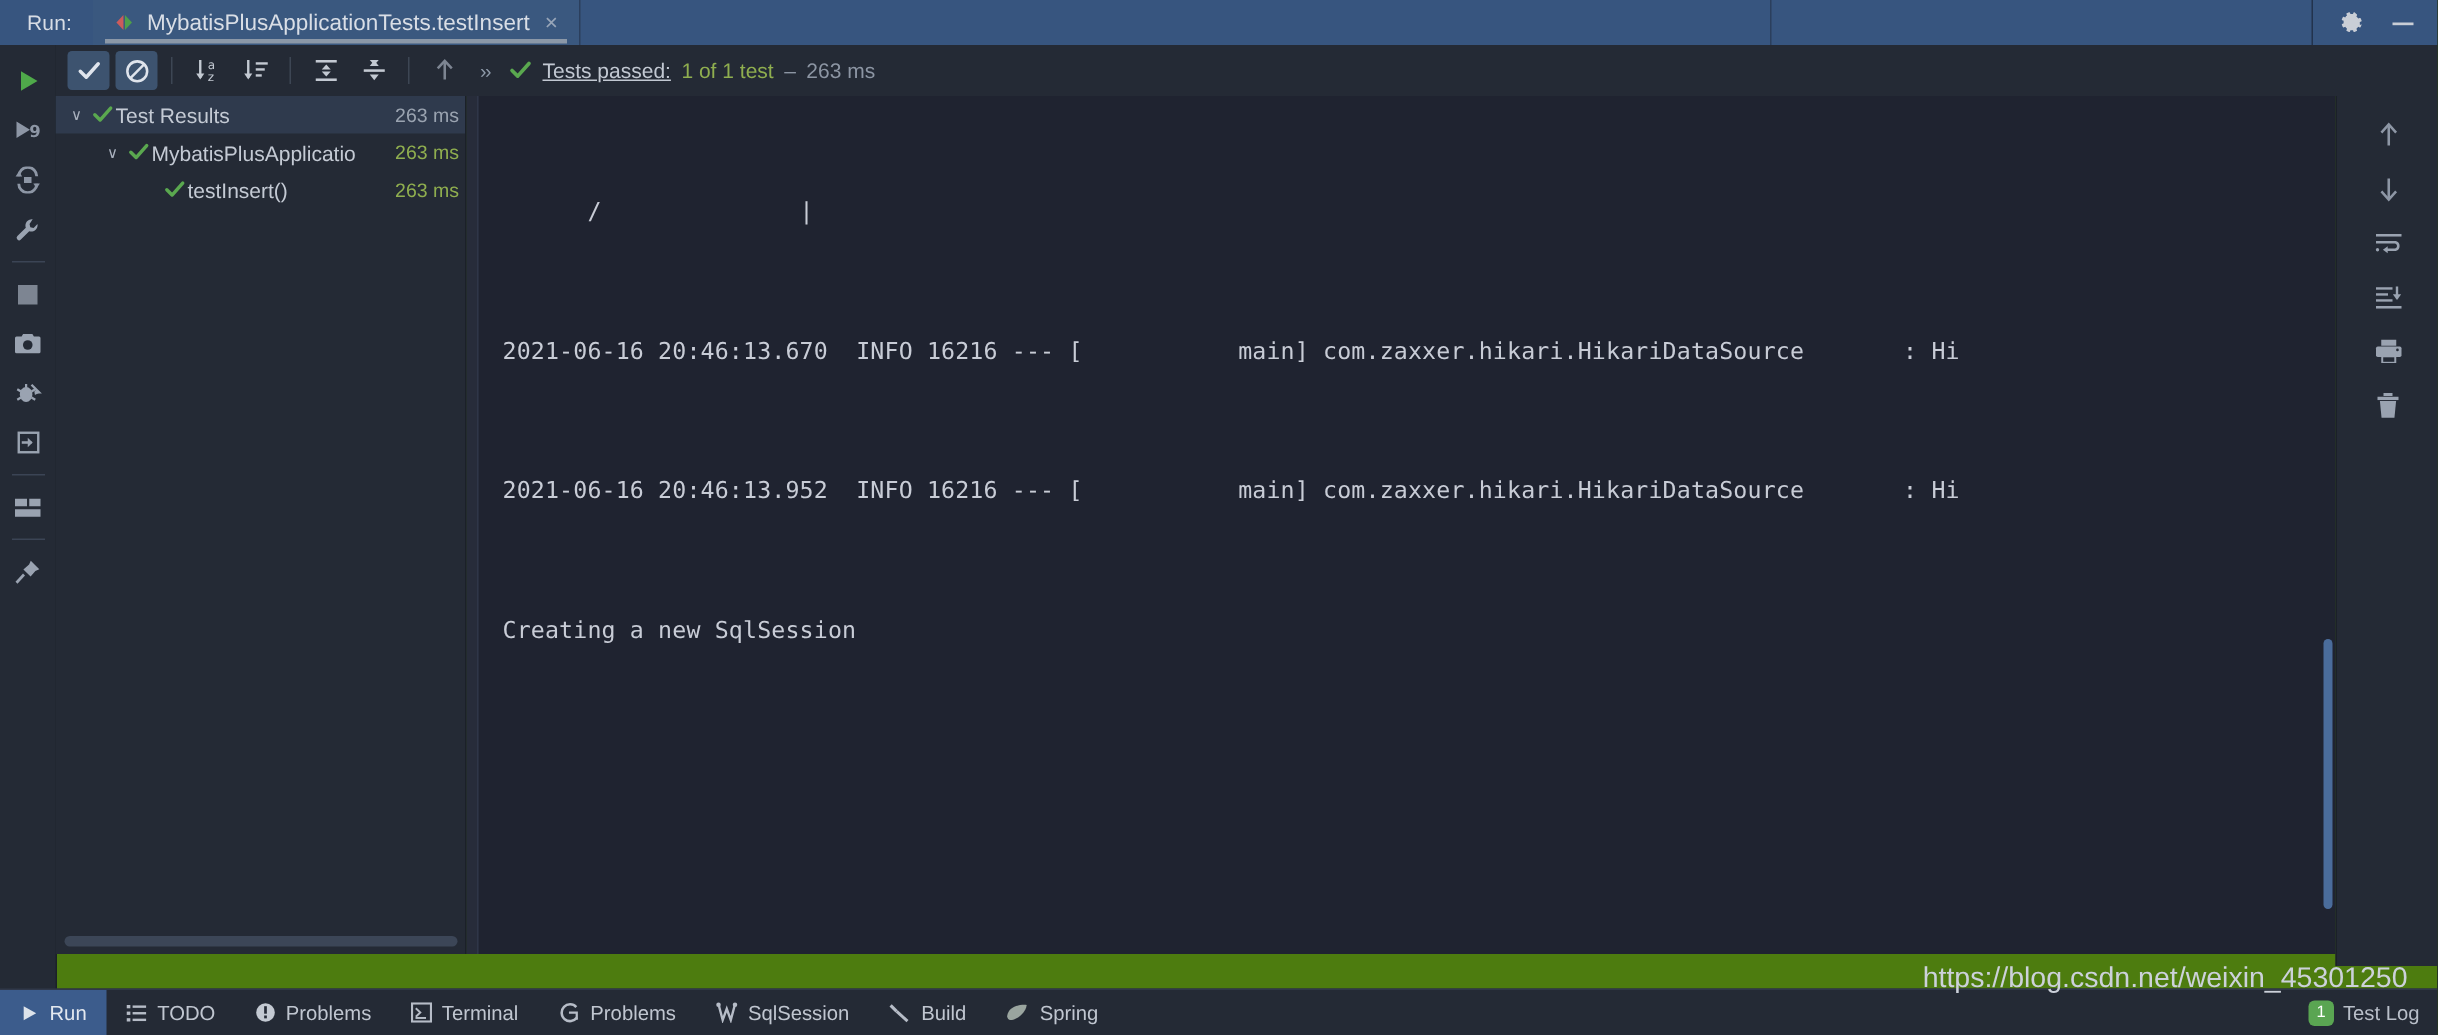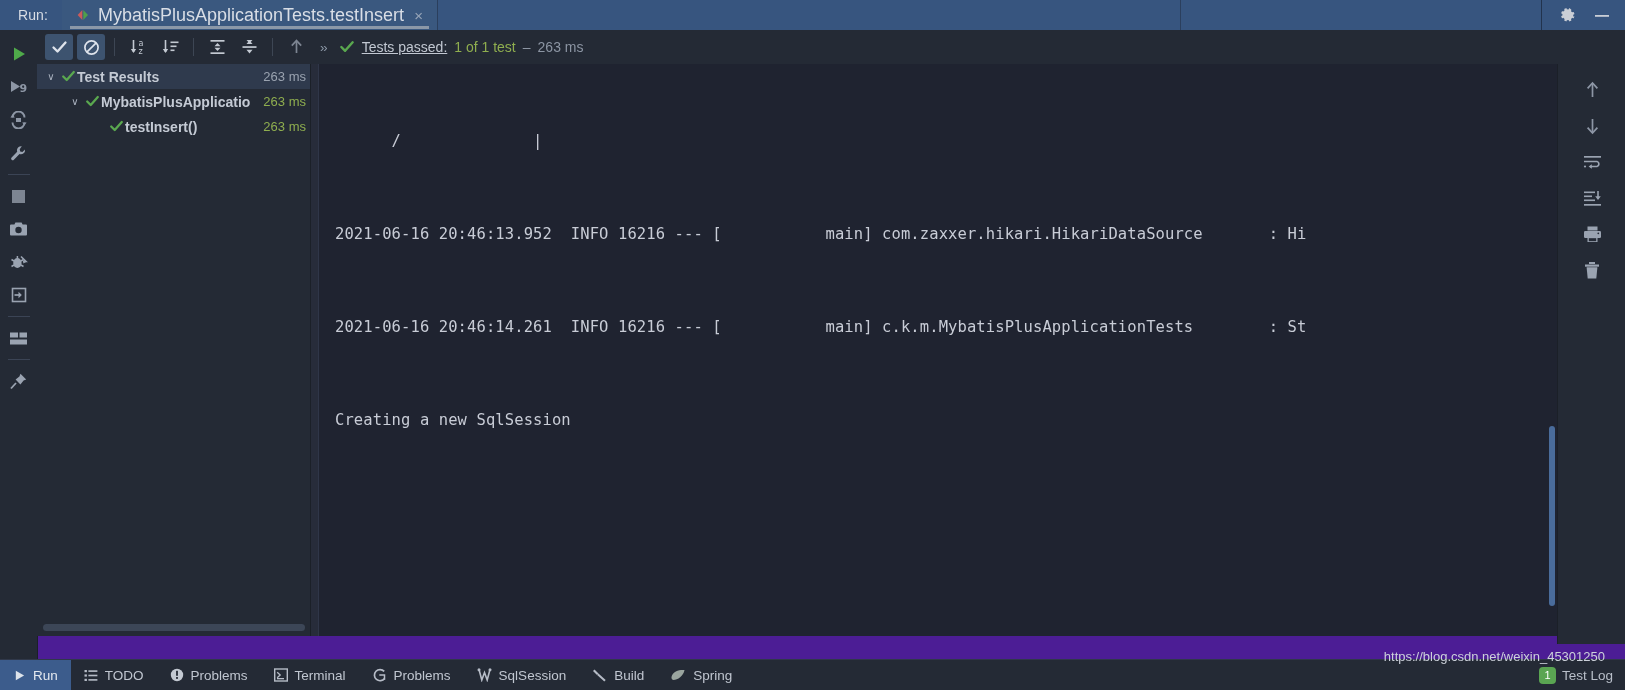--- a/index.html
+++ b/index.html
@@ -13,21 +13,21 @@
     overflow: hidden;
     font-family: "Liberation Sans", sans-serif;
     font-size: 13px;
     color: #bbbbbb;
     -webkit-font-smoothing: antialiased;
   }
   .ide {
     position: relative;
     width: 1625px;
     height: 690px;
-    background: #4c1d95;
+    background: #4d7c0f;
   }
 
   
   .titlebar {
     position: absolute;
     left: 0; top: 0;
     width: 1625px; height: 30px;
     background: #37557f;
     display: flex;
     align-items: stretch;
@@ -50,21 +50,21 @@
     border-right: 1px solid #2b3f5d;
   }
   .run-tab-underline {
     position: absolute;
     left: 8px; right: 8px; bottom: 1px;
     height: 3px;
     background: #8b98a8;
   }
   .run-tab-title {
     color: #d9dee6;
-    font-size: 18px;
+    font-size: 15px;
     white-space: nowrap;
   }
   .tab-close {
     color: #97a5b8;
     font-size: 15px;
     line-height: 1;
     padding: 0 2px;
   }
   .titlebar-spacer { flex: 1; }
   .titlebar-seg {
@@ -181,21 +181,21 @@
     justify-content: center;
     color: #aab2bf;
     font-size: 10px;
   }
   .tree-check {
     width: 18px;
     display: flex;
     align-items: center;
     justify-content: center;
   }
-  .tree-label { white-space: nowrap; font-weight: bold; }
+  .tree-label { white-space: nowrap; }
   .tree-time {
     margin-left: auto;
     font-size: 13px;
   }
   .time-grey { color: #9aa3b0; }
   .time-green { color: #8fae4f; }
   .tree-hscroll {
     position: absolute;
     left: 6px; bottom: 5px;
     width: 262px; height: 7px;
@@ -295,21 +295,21 @@
     font-size: 11px;
     display: flex;
     align-items: center;
     justify-content: center;
   }
   .watermark-overlay {
     position: absolute;
     right: 20px;
     bottom: 26px;
     color: #ccd1da;
-    font-size: 13px;
+    font-size: 19px;
     pointer-events: none;
   }
   svg { display: block; }
 </style>
 </head>
 <body>
 
 <div class="ide">
 
   <div class="titlebar">
@@ -544,22 +544,22 @@
       <span class="tree-label">testInsert()</span>
       <span class="tree-time time-green">263 ms</span>
     </div>
     <div class="tree-hscroll"></div>
   </div>
 
   <div class="console">
     <div class="console-gutter"></div>
     <div class="console-lines">
       <div class="cl">      /              |</div>
+      <div class="cl">2021-06-16 20:46:13.670  INFO 16216 --- [           main] com.zaxxer.hikari.HikariDataSource       : Hi</div>
       <div class="cl">2021-06-16 20:46:13.952  INFO 16216 --- [           main] com.zaxxer.hikari.HikariDataSource       : Hi</div>
-      <div class="cl">2021-06-16 20:46:14.261  INFO 16216 --- [           main] c.k.m.MybatisPlusApplicationTests        : St</div>
       <div class="cl">Creating a new SqlSession</div>
       
       
       
       
       
       
       
       
       

